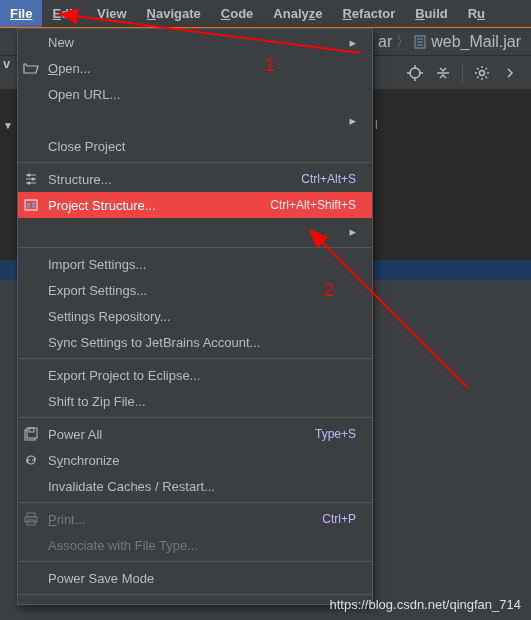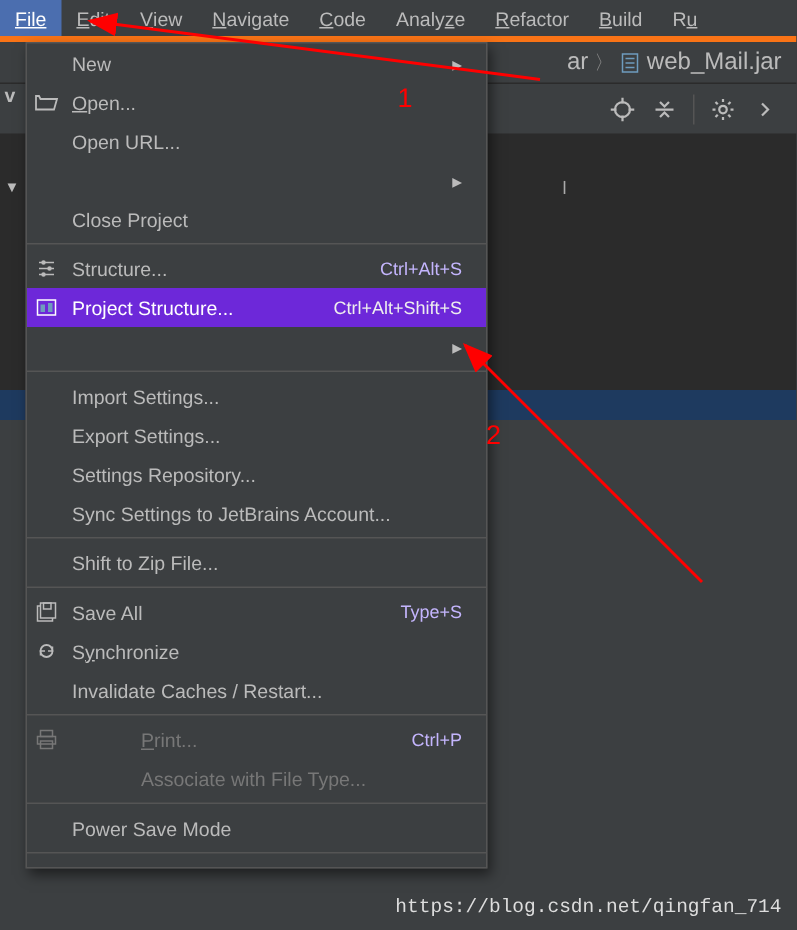--- a/index.html
+++ b/index.html
@@ -15,21 +15,22 @@
       width: 531px;
       height: 620px;
       overflow: hidden;
       position: relative;
     }
     .menubar {
       display: flex;
       background: #3c3f41;
       height: 28px;
       align-items: stretch;
-      border-bottom: 4px solid #f97316;
+      border-bottom: 1px solid #f97316;
+      font-weight: bold;
     }
     .menubar-item {
       padding: 0 10px;
       display: flex;
       align-items: center;
       color: #bbbbbb;
       cursor: pointer;
     }
     .menubar-item.active {
       background: #4b6eaf;
@@ -85,42 +86,41 @@
     .toolbar-sep {
       width: 1px;
       height: 20px;
       background: #555;
       margin: 0 4px;
     }
     .dropdown {
       position: absolute;
       top: 28px;
       left: 17px;
-      width: 308px;
+      width: 356px;
       background: #3c3f41;
       border: 1px solid #555555;
       box-shadow: 2px 4px 8px rgba(0,0,0,0.5);
       z-index: 10;
     }
     .menu-item {
       display: flex;
       align-items: center;
       height: 26px;
       padding: 0 16px 0 4px;
       color: #bbbbbb;
       cursor: pointer;
       position: relative;
     }
     .menu-item.selected {
-      background: #6d28d9;
+      background: #ef4444;
       color: #ffffff;
     }
     .menu-item.disabled {
       color: #777777;
-      gap: 46px;
     }
     .menu-icon {
       width: 18px;
       height: 18px;
       margin-right: 8px;
       display: flex;
       align-items: center;
       justify-content: center;
       flex-shrink: 0;
     }
@@ -156,21 +156,20 @@
       pointer-events: none;
     }
     .watermark {
       position: absolute;
       bottom: 8px;
       right: 10px;
       color: #dddddd;
       font-size: 13px;
       z-index: 25;
       pointer-events: none;
-      font-family: Liberation Mono, monospace;
     }
     .content-bg {
       position: absolute;
       top: 90px;
       left: 0;
       right: 0;
       height: 170px;
       background: #2b2b2b;
     }
     .content-bg2 {
@@ -342,32 +341,36 @@
     <span class="menu-icon"></span>
     <span class="menu-label">Settings Repository...</span>
   </div>
   <div class="menu-item">
     <span class="menu-icon"></span>
     <span class="menu-label">Sync Settings to JetBrains Account...</span>
   </div>
   <div class="menu-separator"></div>
   <div class="menu-item">
     <span class="menu-icon"></span>
+    <span class="menu-label">Export Project to Eclipse...</span>
+  </div>
+  <div class="menu-item">
+    <span class="menu-icon"></span>
     <span class="menu-label">Shift to Zip File...</span>
   </div>
   <div class="menu-separator"></div>
   <div class="menu-item">
     <span class="menu-icon">
       <svg width="14" height="14" viewBox="0 0 14 14">
           <rect x="1" y="3" width="10" height="10" fill="none" stroke="#bbb"></rect>
           <rect x="3" y="1" width="10" height="10" fill="#3c3f41" stroke="#bbb"></rect>
           <rect x="5" y="1" width="5" height="4" fill="none" stroke="#bbb"></rect>
         </svg>
     </span>
-    <span class="menu-label">Save All</span>
+    <span class="menu-label">Power All</span>
     <span class="menu-shortcut">Type+S</span>
   </div>
   <div class="menu-item">
     <span class="menu-icon">
       <svg width="14" height="14" viewBox="0 0 14 14">
           <path d="M3 7 A4 4 0 0 1 11 7 M11 7 A4 4 0 0 1 3 7" fill="none" stroke="#bbb" stroke-width="1.2"></path>
           <path d="M11 4 L11 7 L8 7" fill="none" stroke="#bbb"></path>
           <path d="M3 10 L3 7 L6 7" fill="none" stroke="#bbb"></path>
         </svg>
     </span>

